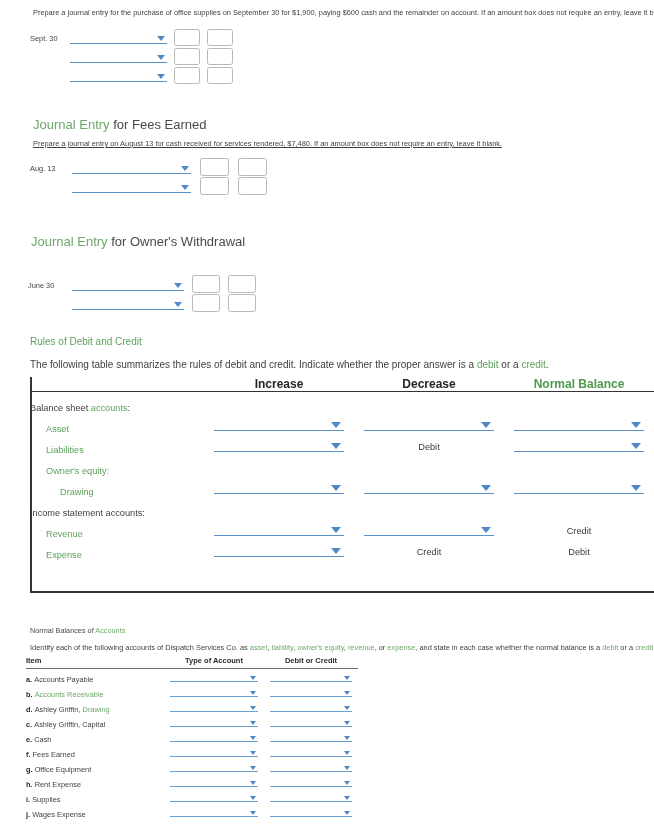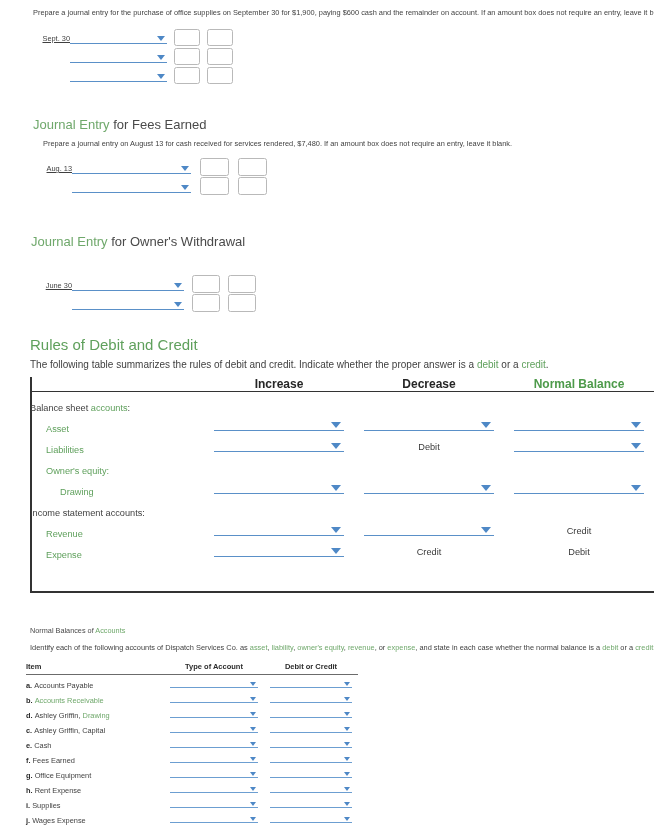--- a/index.html
+++ b/index.html
@@ -25,45 +25,44 @@
     line-height: 1.35;
     white-space: nowrap;
   }
   .section-head {
     font-size: 13px;
     color: #4a4a4a;
     white-space: nowrap;
   }
   .grn { color: #6fa86b; }
   .big-head {
-    font-size: 15px;
+    font-size: 10px;
     color: #5fa05c;
     white-space: nowrap;
   }
   .big-prompt {
     font-size: 10px;
     color: #3f3f3f;
     white-space: nowrap;
   }
   .grn-big { color: #5fa05c; }
 
   
   .je { position: absolute; }
   .je-row {
     display: flex;
     align-items: flex-end;
     height: 19px;
   }
   .je-date {
     font-size: 7.4px;
     color: #3f3f3f;
-    text-align: right;
+    text-align: left;
     padding-bottom: 3px;
     white-space: nowrap;
-    text-decoration: underline;
   }
   .acct-select {
     position: relative;
     border-bottom: 1.6px solid #5a90c8;
     height: 13px;
     margin-bottom: 2px;
   }
   .caret {
     position: absolute;
     right: 2px;
@@ -145,21 +144,20 @@
     height: 1.6px;
     background: #333;
   }
 
   
   .nb-wrap { position: absolute; }
   table.nb {
     border-collapse: collapse;
     table-layout: fixed;
     width: 332px;
-    margin-top: 6px;
   }
   table.nb th {
     font-size: 7.5px;
     font-weight: bold;
     color: #2b2b2b;
     text-align: left;
     padding: 0 0 3px 0;
     border-bottom: 1px solid #6b6b6b;
   }
   table.nb th.c { text-align: center; }
@@ -215,21 +213,21 @@
       <div class="acct-select" style="width:97px;">
         <span class="caret"></span>
       </div>
       <div class="amt-box"></div>
       <div class="amt-box"></div>
     </div>
   </div>
 
   <div class="section-head" style="position:absolute;left:33px;top:117px;"><span class="grn">Journal Entry</span><span> for Fees Earned</span></div>
 
-  <div class="prompt" style="position:absolute;left:43px;top:139px;">Prepare a journal entry on August 13 for cash received for services rendered, $7,480. If an amount box does not require an entry, leave it blank.</div>
+  <div class="prompt" style="position:absolute;left:33px;top:139px;text-decoration:underline;">Prepare a journal entry on August 13 for cash received for services rendered, $7,480. If an amount box does not require an entry, leave it blank.</div>
 
   <div class="je" style="left:30px;top:157px;">
     <div class="je-row">
       <div class="je-date" style="width:42px;">Aug. 13</div>
       <div class="acct-select" style="width:119px;">
         <span class="caret"></span>
       </div>
       <div class="amt-box" style="width:29px;height:18px;margin-left:9px;"></div>
       <div class="amt-box" style="width:29px;height:18px;margin-left:9px;"></div>
     </div>

